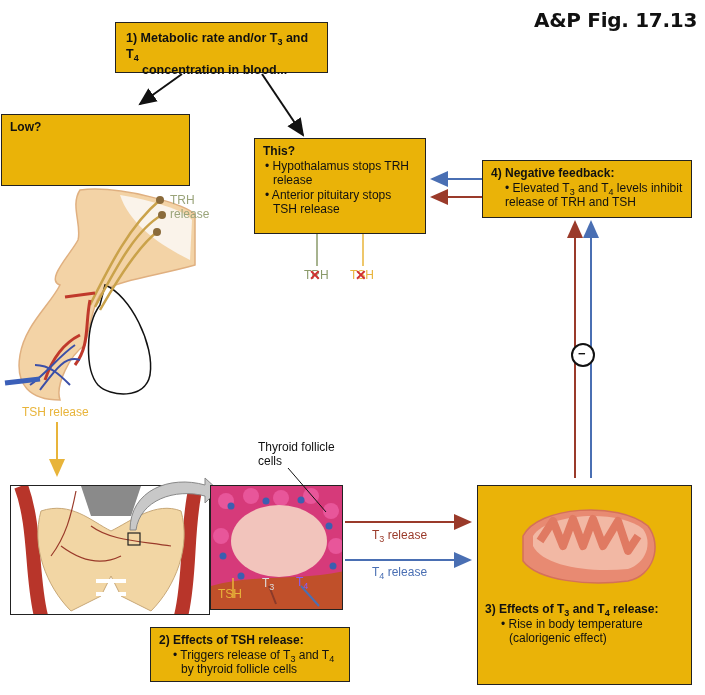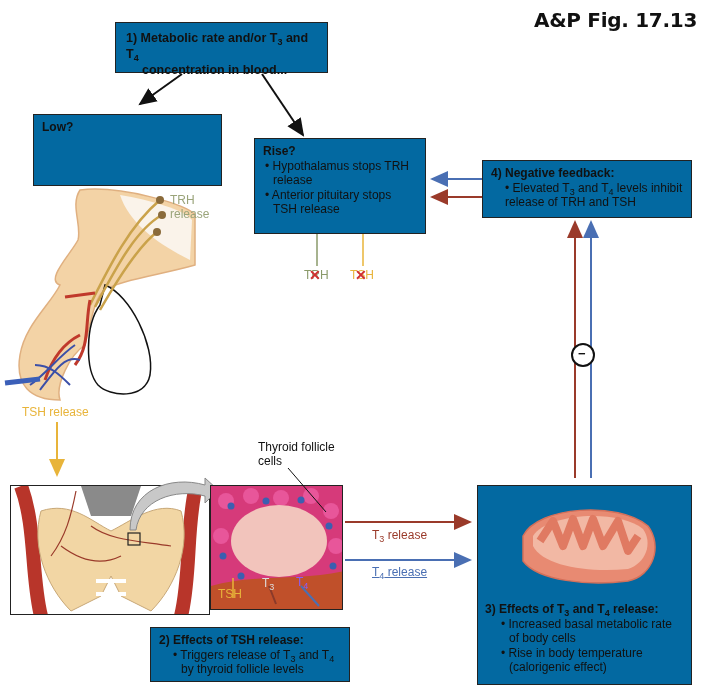--- a/index.html
+++ b/index.html
@@ -1,18 +1,18 @@
 <!DOCTYPE html>
 <html><head>
 <meta charset="utf-8">
 <style>
   html, body { margin:0; padding:0; background:#ffffff; }
   body { width:705px; height:695px; position:relative; overflow:hidden;
          font-family:"Liberation Sans", sans-serif; color:#111; }
-  .box { position:absolute; background:#0369a1; border:1.5px solid #222; box-sizing:border-box;
+  .box { position:absolute; background:#eab308; border:1.5px solid #222; box-sizing:border-box;
          font-size:12px; line-height:14.5px; padding:5px 8px; }
   .box .hd { font-weight:bold; }
   .bul { padding-left:10px; text-indent:-8px; }
   .fig-title { position:absolute; right:8px; top:8px; font-family:"DejaVu Sans", sans-serif;
                font-weight:bold; font-size:20px; letter-spacing:-0.3px; }
   sub { font-size:9px; vertical-align:-3px; line-height:0; }
   .lbl { position:absolute; font-size:12px; }
   svg.overlay { position:absolute; left:0; top:0; }
   .panel { position:absolute; box-sizing:border-box; border:1.5px solid #222; overflow:hidden; background:#fff; }
 </style>
@@ -54,26 +54,26 @@
 
   <line x1="345" y1="522" x2="470" y2="522" stroke="#9a3a2a" stroke-width="2" marker-end="url(#ahRed)"></line>
   <line x1="345" y1="560" x2="470" y2="560" stroke="#4a6fb3" stroke-width="2" marker-end="url(#ahBlue)"></line>
 </svg>
 
 <div class="box" style="left:115px; top:22px; width:213px; height:51px; padding:7px 10px; font-weight:bold; font-size:12.5px; line-height:16px;">
   <div><span>1) Metabolic rate and/or T</span><sub>3</sub><span> and T</span><sub>4</sub></div>
   <div style="padding-left:16px;">concentration in blood...</div>
 </div>
 
-<div class="box" style="left:33px; top:114px; width:189px; height:72px;">
+<div class="box" style="left:1px; top:114px; width:189px; height:72px;">
   <div class="hd">Low?</div>
 </div>
 
 <div class="box" style="left:254px; top:138px; width:172px; height:96px;">
-  <div class="hd">Rise?</div>
+  <div class="hd">This?</div>
   <div class="bul">• Hypothalamus stops TRH release</div>
   <div class="bul">• Anterior pituitary stops TSH release</div>
 </div>
 
 <div class="lbl" style="left:304px; top:268px; color:#8a9a6a;">
   <span>TRH</span>
   <span style="position:absolute; left:5px; top:-1px; color:#d03030; font-weight:bold; font-size:14px;">✕</span>
 </div>
 <div class="lbl" style="left:350px; top:268px; color:#e8b43a;">
   <span>TSH</span>
@@ -165,32 +165,31 @@
 </div>
 <div class="lbl" style="left:218px; top:587px; color:#e8b43a;">TSH</div>
 <div class="lbl" style="left:262px; top:576px; color:#ddd;"><span>T</span><sub>3</sub></div>
 <div class="lbl" style="left:296px; top:575px; color:#8b5cf6;"><span>T</span><sub>4</sub></div>
 <div class="lbl" style="left:258px; top:440px; width:90px; line-height:14px;">Thyroid follicle cells</div>
 <svg class="overlay" width="705" height="695">
     <line x1="288" y1="468" x2="326" y2="512" stroke="#111" stroke-width="1"></line>
   </svg>
 
 <div class="lbl" style="left:372px; top:528px; color:#9a3a2a;"><span>T</span><sub>3</sub><span> release</span></div>
-<div class="lbl" style="left:372px; top:565px; color:#4a6fb3;text-decoration:underline;"><span>T</span><sub>4</sub><span> release</span></div>
+<div class="lbl" style="left:372px; top:565px; color:#4a6fb3;"><span>T</span><sub>4</sub><span> release</span></div>
 
 <div class="box" style="left:477px; top:485px; width:215px; height:200px; padding:12px;">
   <svg width="212" height="100" style="position:absolute; left:0; top:5px;">
     <path d="M45,45 C60,15 140,10 170,35 C185,55 175,85 150,90 C110,95 60,90 45,70 Z" fill="#e88a72" stroke="#d4705a" stroke-width="1.5"></path>
     <path d="M55,45 C70,22 140,18 165,38 C175,52 168,72 150,78 C110,82 65,75 55,55 Z" fill="#f2b8a4"></path>
     <path d="M62,50 L75,30 L85,55 L95,28 L105,55 L115,28 L125,55 L140,30 L150,60 L160,45" stroke="#e07a62" stroke-width="8" fill="none" stroke-linejoin="round"></path>
   </svg>
   <div style="position:absolute; left:7px; top:116px; width:200px; font-size:12px; line-height:14.5px;">
     <div class="hd"><span>3) Effects of T</span><sub>3</sub><span> and T</span><sub>4</sub><span> release:</span></div>
-    <div class="bul" style="margin-left:14px;">• Increased basal metabolic rate of body cells</div>
     <div class="bul" style="margin-left:14px;">• Rise in body temperature (calorigenic effect)</div>
   </div>
 </div>
 
 <div class="box" style="left:150px; top:627px; width:200px; height:55px;">
   <div class="hd">2) Effects of TSH release:</div>
   <div style="padding-left:14px;"><span>• Triggers release of T</span><sub>3</sub><span> and T</span><sub>4</sub></div>
-  <div style="padding-left:22px;">by thyroid follicle levels</div>
+  <div style="padding-left:22px;">by thyroid follicle cells</div>
 </div>
 
 </body></html>

